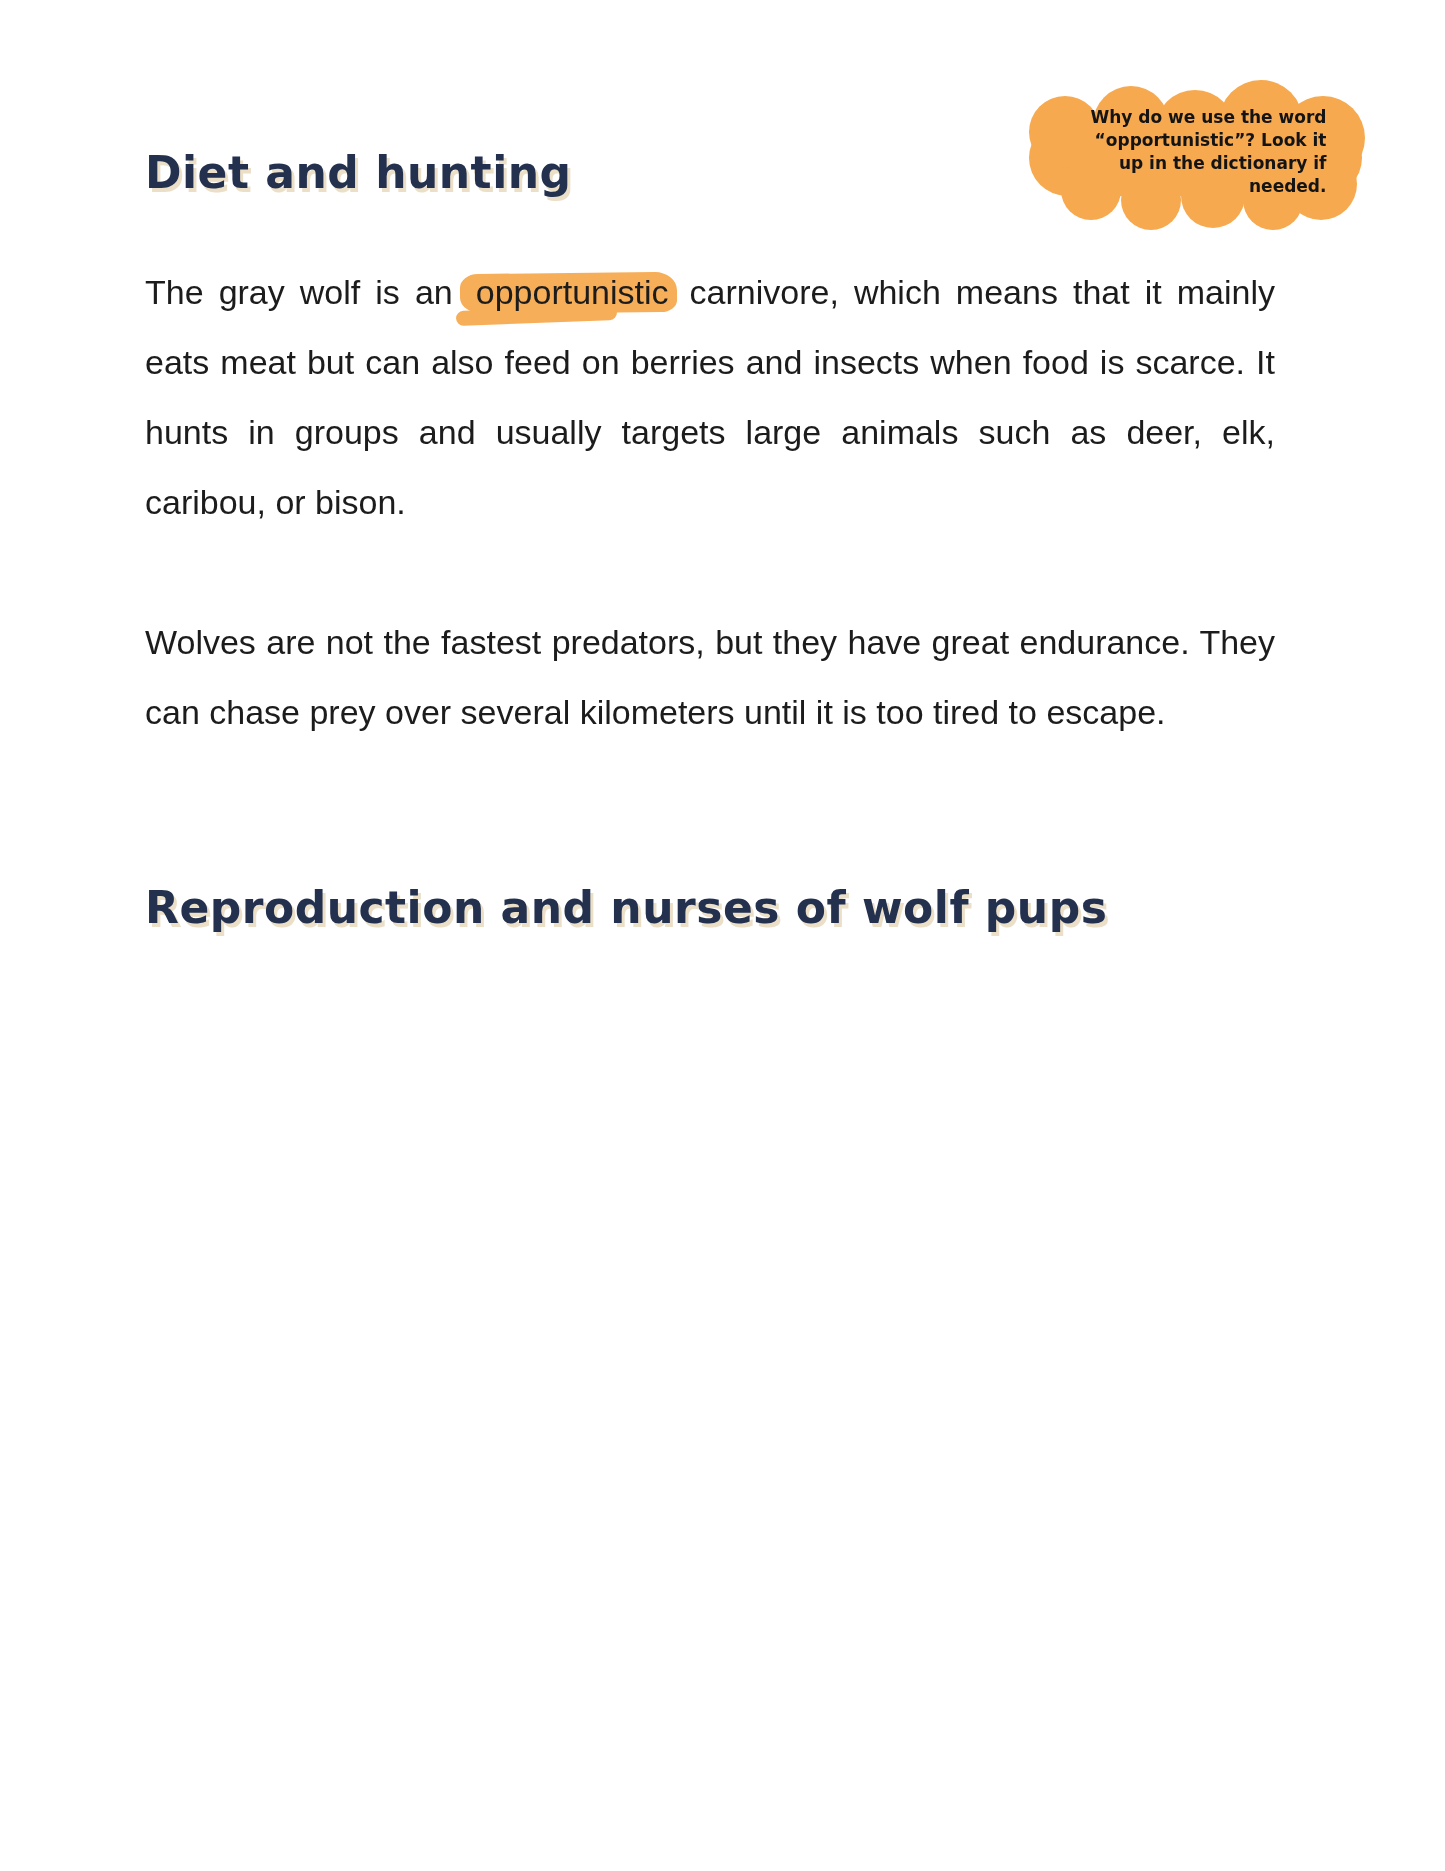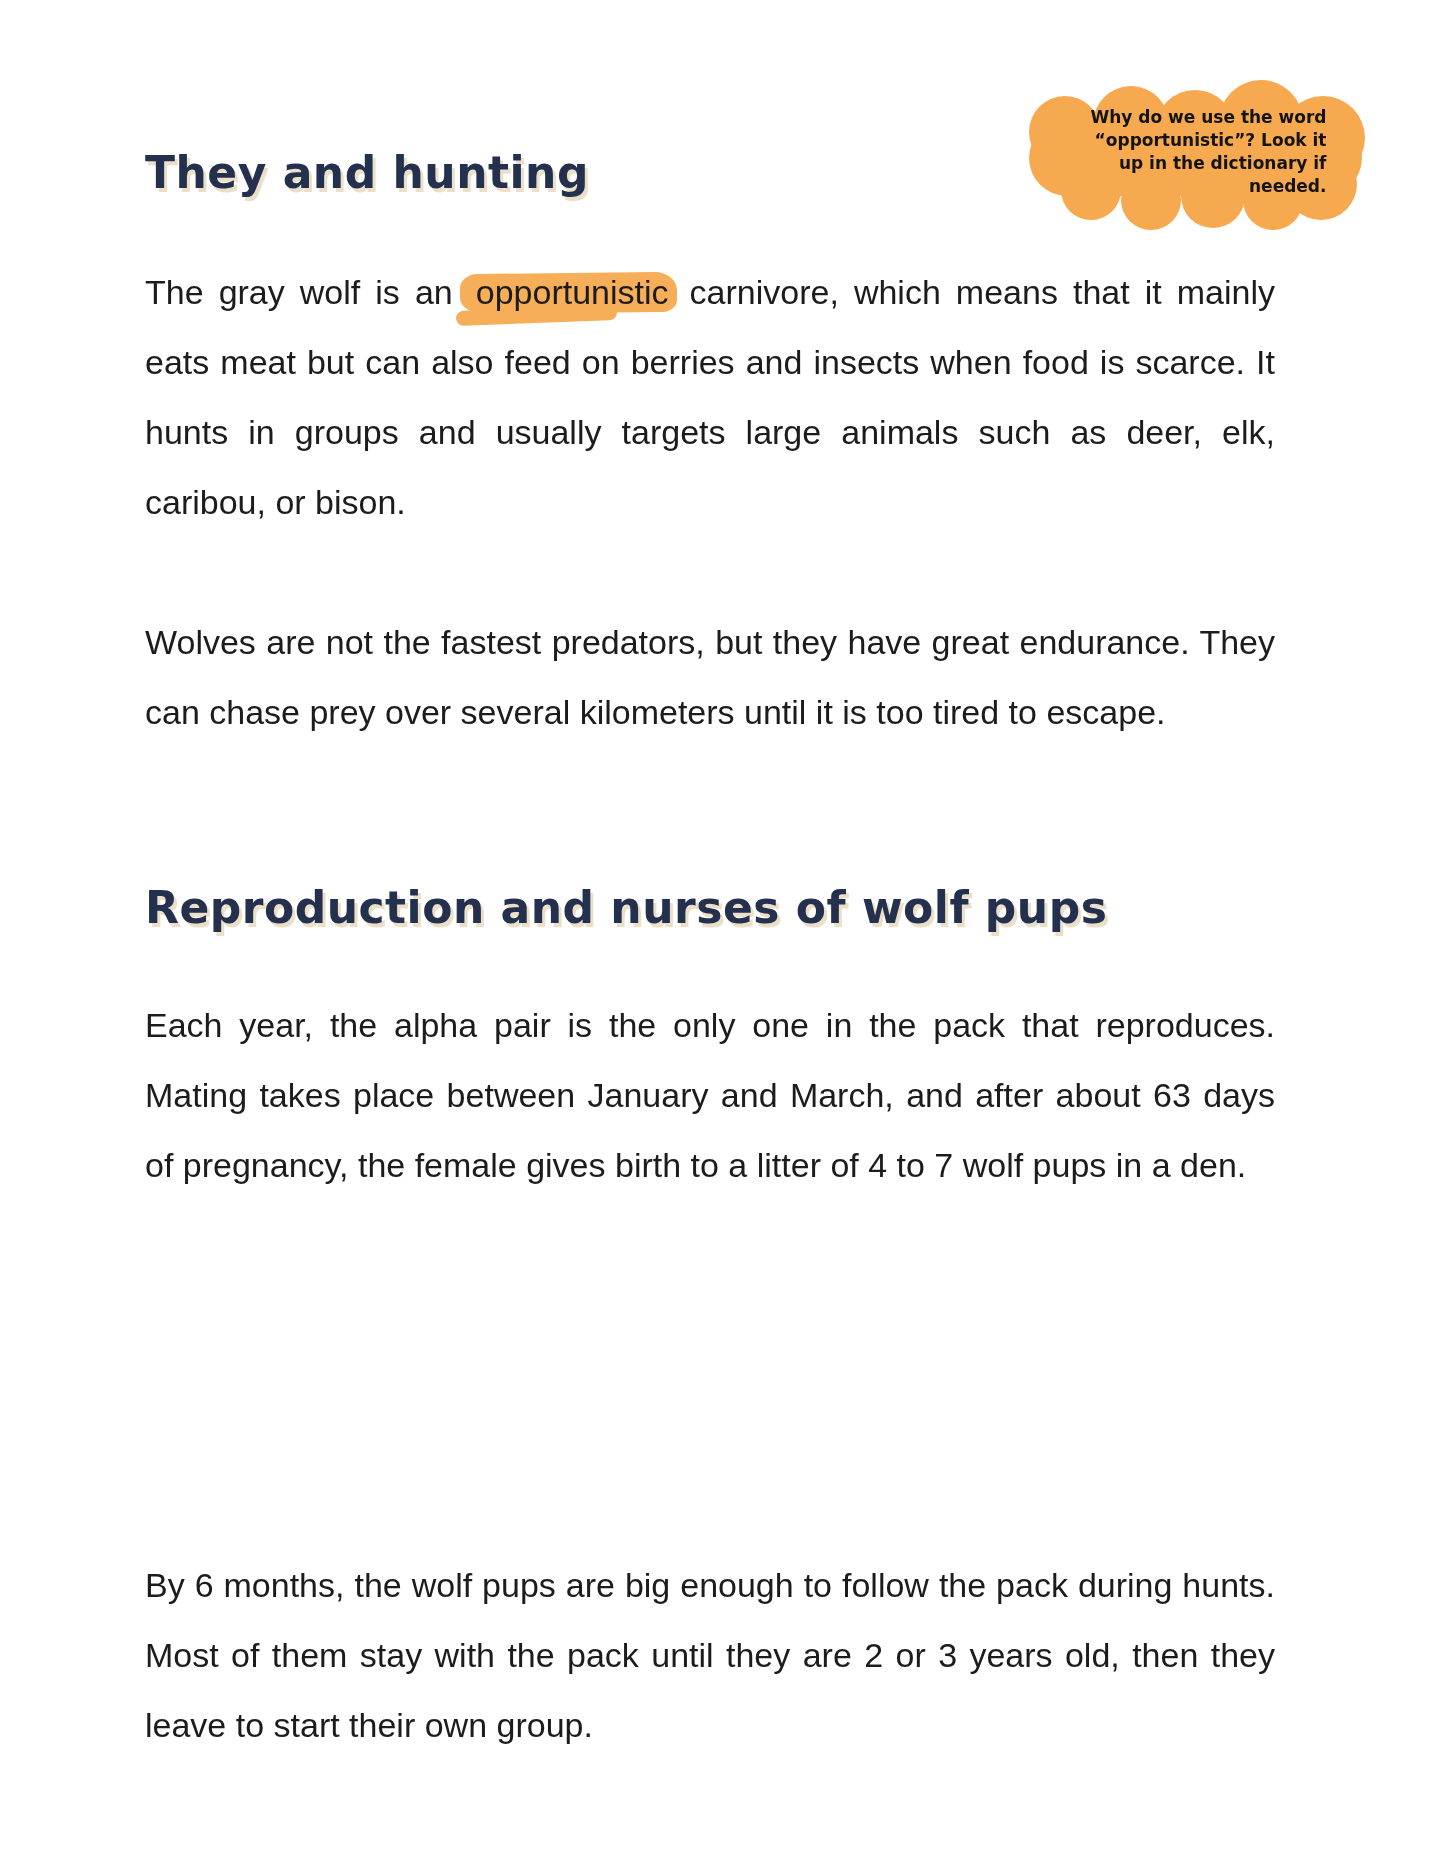--- a/index.html
+++ b/index.html
@@ -97,21 +97,21 @@
     font-weight:bold;
     font-size:17px;
     line-height:23px;
   }
 </style>
 </head>
 <body>
 
 <div class="page">
 
-  <h1 class="heading" id="heading-diet">They and hunting</h1>
+  <h1 class="heading" id="heading-diet">Diet and hunting</h1>
 
   <div class="callout">
     <svg viewBox="0 0 345 158" aria-hidden="true">
       <g fill="var(--callout-bg)">
         <rect x="6" y="42" width="333" height="76" rx="38"></rect>
         <circle cx="42" cy="54" r="36"></circle>
         <circle cx="108" cy="46" r="38"></circle>
         <circle cx="172" cy="52" r="40"></circle>
         <circle cx="238" cy="44" r="42"></circle>
         <circle cx="300" cy="60" r="42"></circle>
@@ -126,18 +126,16 @@
       <div>Why do we use the word “opportunistic”? Look it up in the dictionary if needed.</div>
     </div>
   </div>
 
   <p class="body-par" id="par-diet-1"><span>The gray wolf is an </span><span class="hl">opportunistic</span><span> carnivore, which means that it mainly eats meat but can also feed on berries and insects when food is scarce. It hunts in groups and usually targets large animals such as deer, elk, caribou, or bison.</span></p>
 
   <p class="body-par" id="par-diet-2">Wolves are not the fastest predators, but they have great endurance. They can chase prey over several kilometers until it is too tired to escape.</p>
 
   <h1 class="heading" id="heading-repro">Reproduction and nurses of wolf pups</h1>
 
-  <p class="body-par" id="par-repro-1">Each year, the alpha pair is the only one in the pack that reproduces. Mating takes place between January and March, and after about 63 days of pregnancy, the female gives birth to a litter of 4 to 7 wolf pups in a den.</p>
 
 
-  <p class="body-par" id="par-repro-3">By 6 months, the wolf pups are big enough to follow the pack during hunts. Most of them stay with the pack until they are 2 or 3 years old, then they leave to start their own group.</p>
 
 </div>
 
 </body></html>

